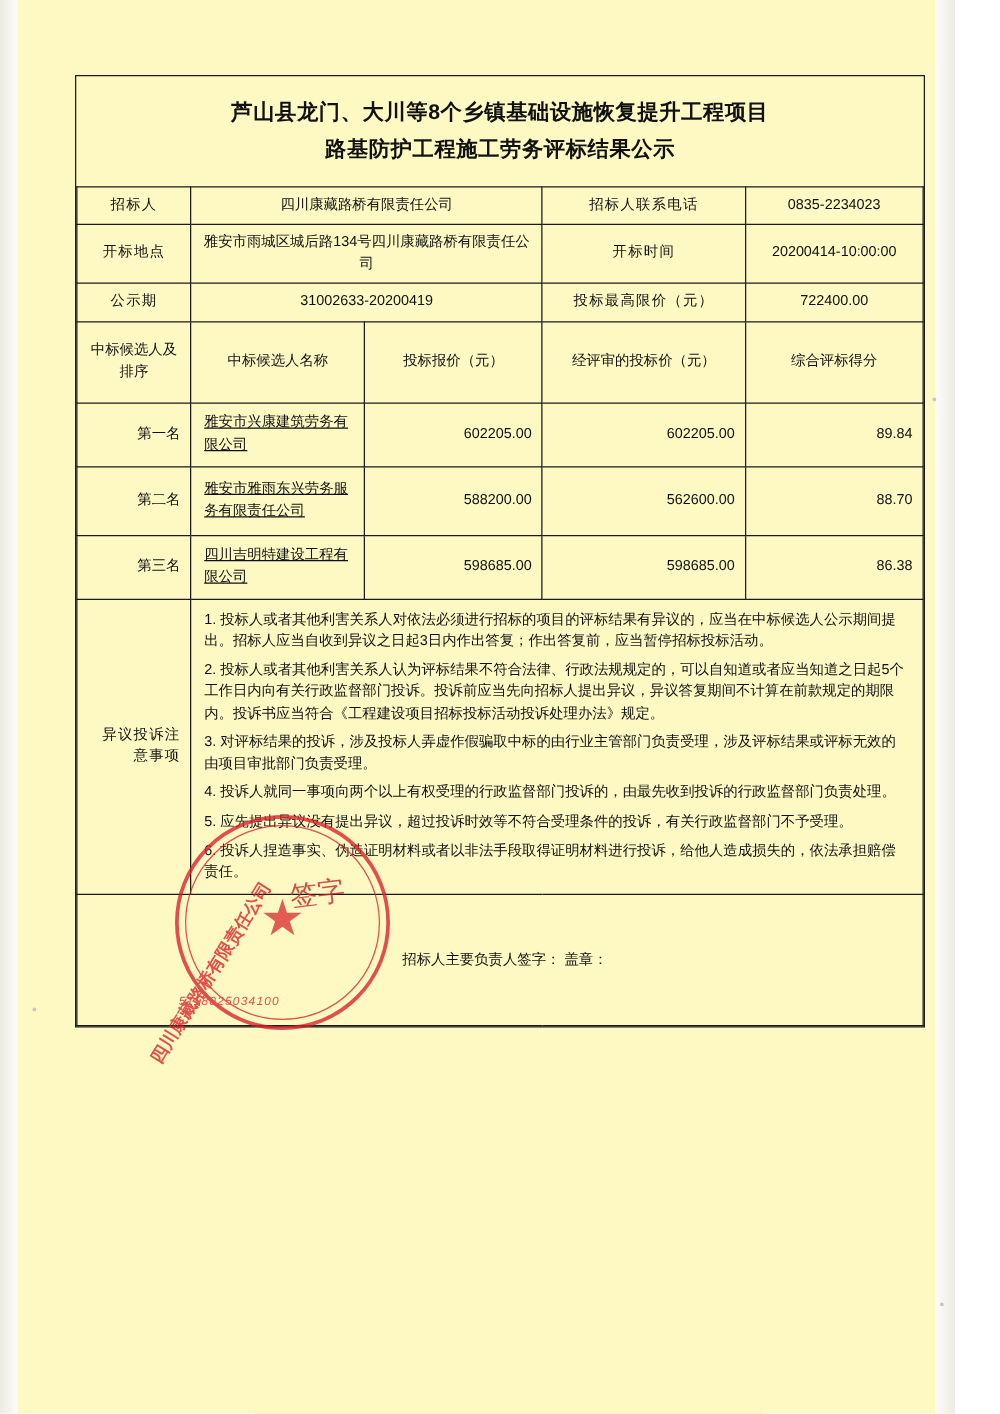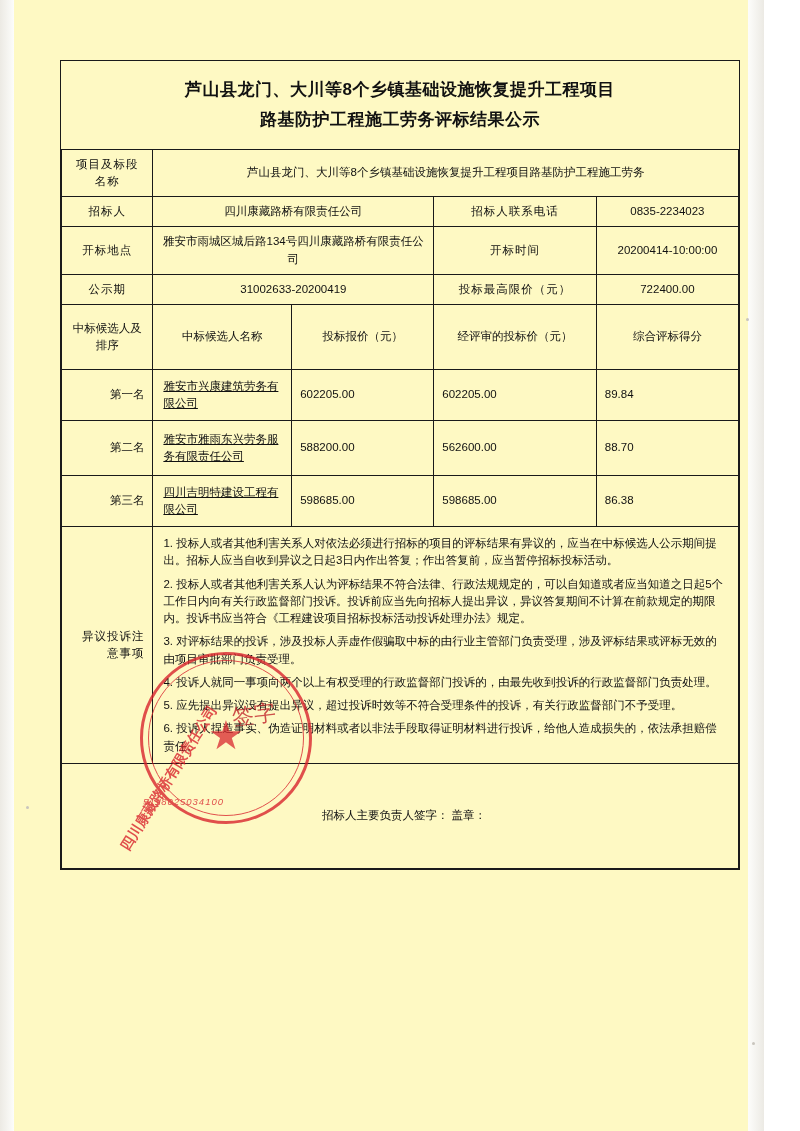--- a/index.html
+++ b/index.html
@@ -80,21 +80,21 @@
   }
   .rank {
     text-align: right;
   }
   .cand-name {
     text-align: left;
     padding-left: 10px !important;
     text-decoration: underline;
   }
   .num {
-    text-align: left;
+    text-align: right;
   }
   .notice-label {
     text-align: right;
     letter-spacing: 1px;
     vertical-align: middle;
   }
   .notice-body {
     text-align: left;
     font-size: 10.8px;
     line-height: 1.72;
@@ -213,24 +213,20 @@
       </colgroup>
 
       <tbody>
           <tr>
         <td class="title-cell" colspan="5">
           <div class="title-line">芦山县龙门、大川等8个乡镇基础设施恢复提升工程项目</div>
           <div class="title-line">路基防护工程施工劳务评标结果公示</div>
         </td>
       </tr>
 
-      <tr>
-        <td class="lbl">项目及标段名称</td>
-        <td class="val" colspan="4">芦山县龙门、大川等8个乡镇基础设施恢复提升工程项目路基防护工程施工劳务</td>
-      </tr>
 
       <tr>
         <td class="lbl">招标人</td>
         <td class="val" colspan="2">四川康藏路桥有限责任公司</td>
         <td class="lbl">招标人联系电话</td>
         <td class="val">0835-2234023</td>
       </tr>
 
       <tr>
         <td class="lbl">开标地点</td>

